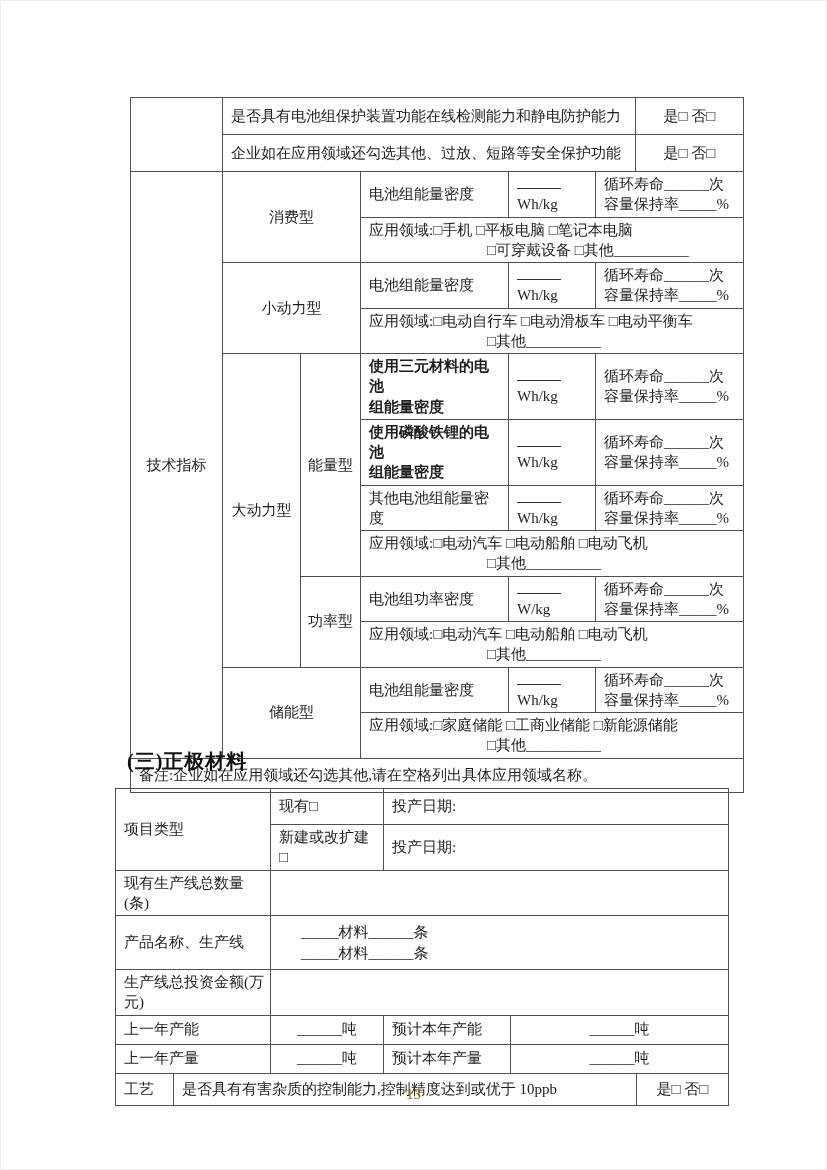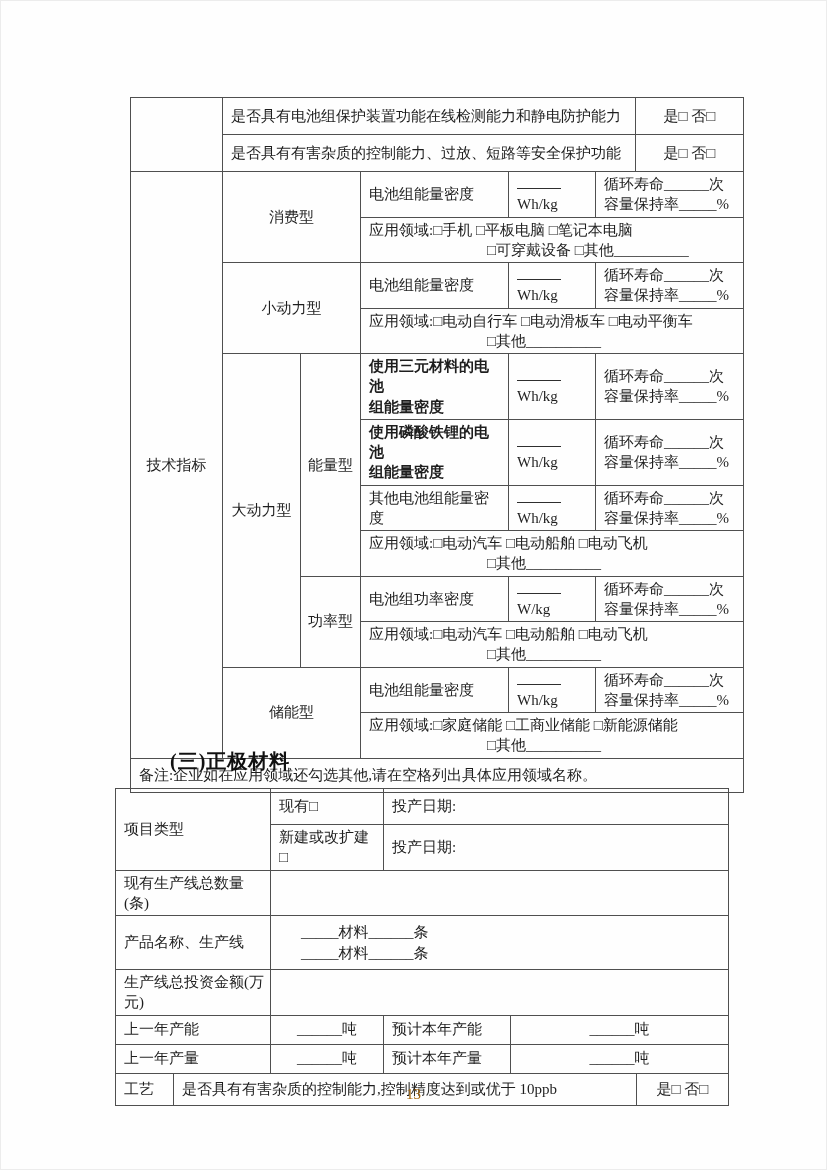--- a/index.html
+++ b/index.html
@@ -21,21 +21,21 @@
   td {
     border:1.5px solid #4f4f4f;
     padding:2px 6px;
     vertical-align:middle;
     line-height:1.35;
   }
   .t1 { position:absolute; left:130px; top:97px; }
   .t2 { position:absolute; left:115px; top:788px; }
   .heading {
     position:absolute; left:127px; top:748px;
-    font-size:20px; font-weight:bold; color:#111; letter-spacing:1px;margin-left:43px;
+    font-size:20px; font-weight:bold; color:#111; letter-spacing:1px;
   }
   .pagenum {
     position:absolute; top:1086px; left:0; width:827px;
     text-align:center; font-size:15px; color:#a16207;
   }
   .ctr { text-align:center; }
   .lbl { padding-left:8px; }
   .ml  { white-space:pre-line;font-weight:bold; }
   .cyc span { display:inline-block; }
   .bl {
@@ -62,21 +62,21 @@
         <col style="width:108px">
     </colgroup>
 
     <tbody>
         <tr style="height:37px">
       <td rowspan="2"></td>
       <td colspan="5" class="lbl">是否具有电池组保护装置功能在线检测能力和静电防护能力</td>
       <td class="ctr">是□ 否□</td>
     </tr>
     <tr style="height:37px">
-      <td colspan="5" class="lbl">是否具有有害杂质的控制能力、过放、短路等安全保护功能</td>
+      <td colspan="5" class="lbl">企业如在应用领域还勾选其他、过放、短路等安全保护功能</td>
       <td class="ctr">是□ 否□</td>
     </tr>
 
     <tr style="height:44px">
       <td rowspan="12" class="ctr">技术指标</td>
       <td rowspan="2" colspan="2" class="ctr">消费型</td>
       <td class="lbl">电池组能量密度</td>
       <td class="lbl">
         <span class="bl"></span><br>
         <span>Wh/kg</span>

